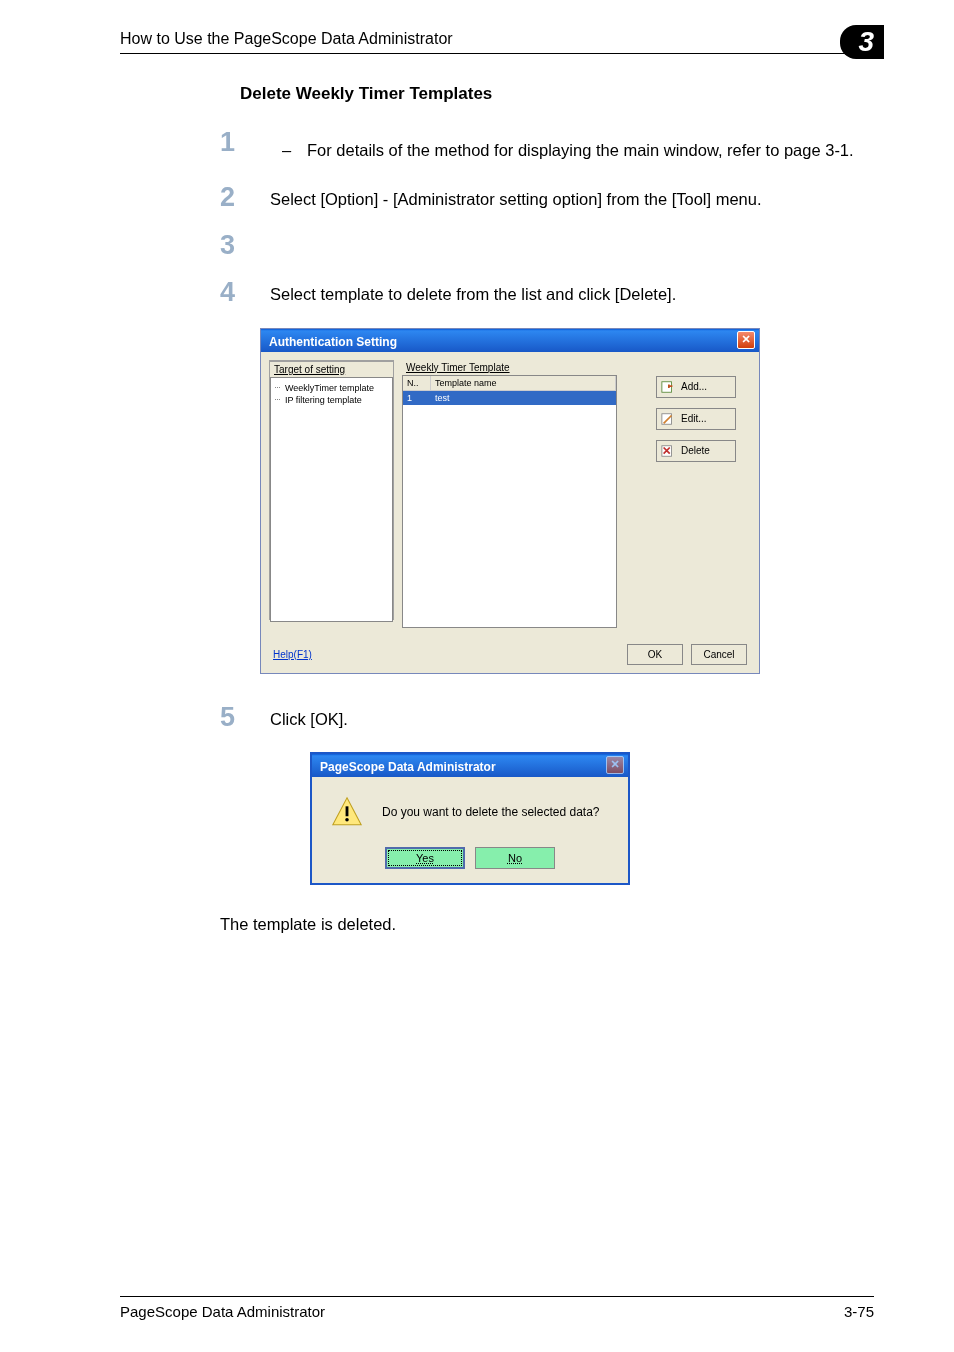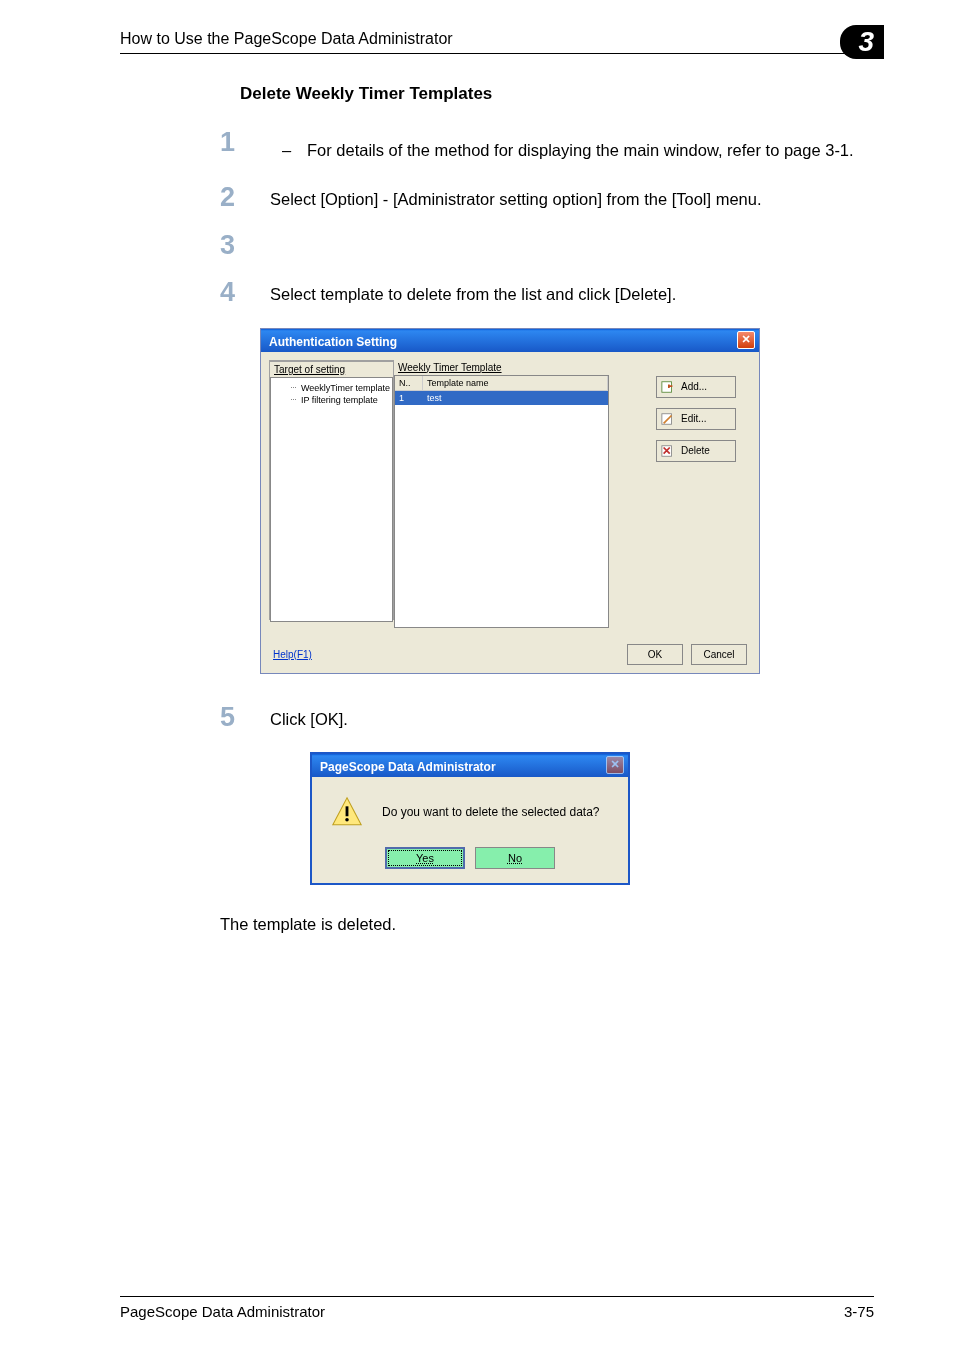--- a/index.html
+++ b/index.html
@@ -99,37 +99,38 @@
       font-size: 11px;
       line-height: 14px;
       text-align: center;
       border-radius: 2px;
       font-weight: bold;
       cursor: pointer;
     }
     .dialog1-body {
       padding: 8px;
       display: flex;
+      gap: 8px;
     }
     .tree-panel {
       border: 1px solid #a0a0a0;
       width: 125px;
       height: 260px;
       border-top-width: 2px;
     }
     .tree-label {
       font-size: 10px;
       padding: 2px 4px;
       text-decoration: underline;
     }
     .tree-area {
       background: #fff;
       border: 1px solid #888;
       height: 245px;
-      padding: 4px 16px;
+      padding: 4px 0;
     }
     .tree-item {
       font-size: 9px;
       padding: 1px 2px 1px 14px;
       white-space: nowrap;
       position: relative;
     }
     .tree-item::before {
       content: "";
       position: absolute;

